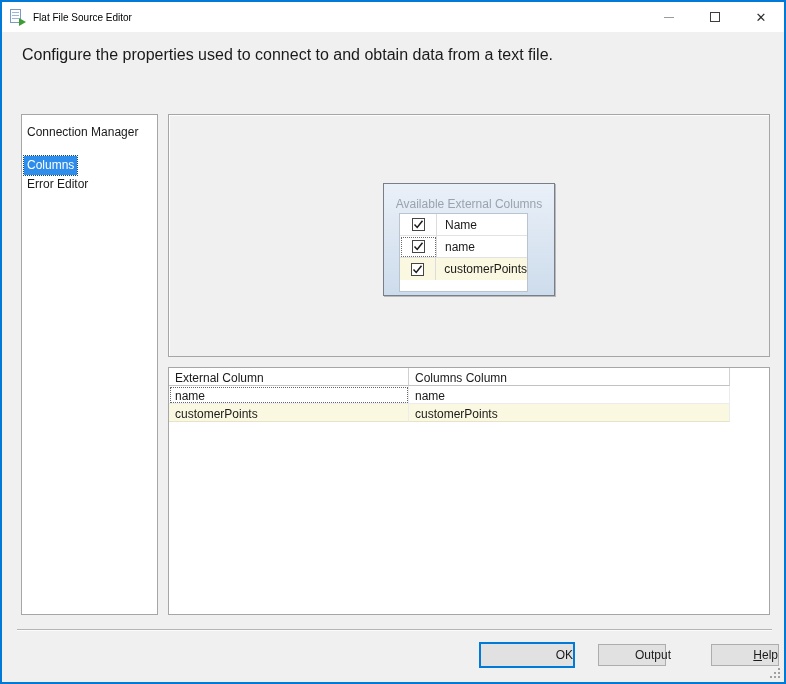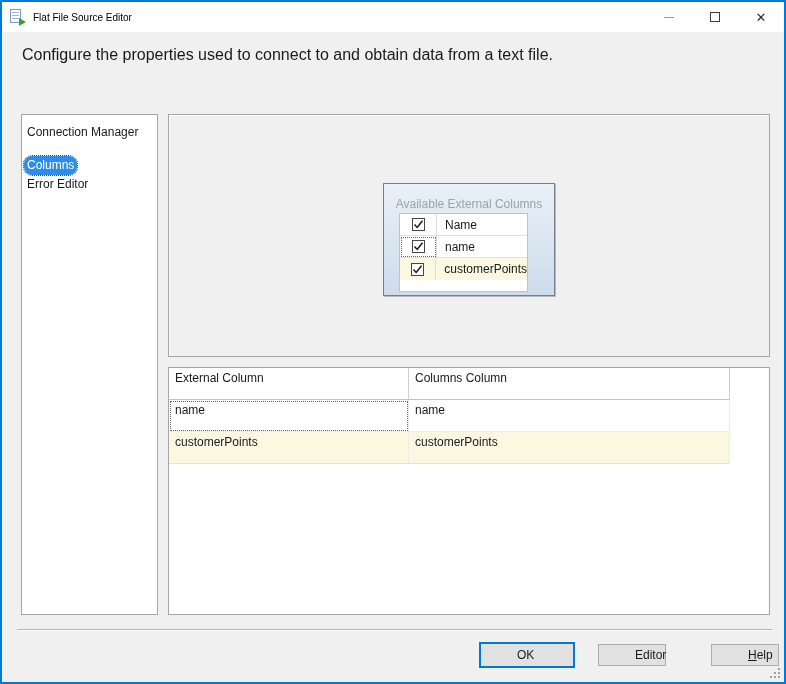--- a/index.html
+++ b/index.html
@@ -16,47 +16,47 @@
   .win-btn { width:46px; height:30px; display:flex; align-items:center; justify-content:center; }
   .min-glyph { width:10px; height:0; border-top:1px solid #9a9a9a; display:block; }
   .max-glyph { width:10px; height:10px; border:1px solid #3e3e3e; display:block; }
   .close-glyph { font-size:13px; color:#2e2e2e; line-height:1; }
   
   .bg { position:absolute; top:30px; left:0; right:0; bottom:0; background:#f0f0f0; }
   .description { position:absolute; left:20px; top:44px; font-size:16px; }
   
   .sidebar { position:absolute; left:19px; top:112px; width:137px; height:501px; background:#fff; border:1px solid #a6a6a6; padding:8px 2px; }
   .side-item { display:block; padding:2px 3px; height:19px; line-height:15px; white-space:nowrap; }
-  .side-item.selected { display:inline-block; height:auto; background:var(--selection); color:#fff; outline:1px dotted #12477c; outline-offset:0;border-radius:8px; }
+  .side-item.selected { display:inline-block; height:auto; background:var(--selection); color:#fff; outline:1px dotted #12477c; outline-offset:0; }
   
   .panel { position:absolute; left:166px; top:112px; width:602px; height:243px; background:#f0f0f0; border:1px solid #a6a6a6; box-shadow:inset 1px 1px 0 #fdfdfd; }
   
   .avail-box { position:absolute; left:381px; top:181px; width:172px; height:113px;
     background:linear-gradient(#eaf0f8, #cddcec); border:1px solid #777f88; box-shadow:1px 1px 0 #b9b9b9; }
   .avail-title { text-align:center; margin-top:13px; color:#9aa3ae; font-size:12px; white-space:nowrap; overflow:hidden; }
   .avail-table { position:absolute; left:15px; top:29px; width:129px; height:79px; background:#fff; border:1px solid #bac4cf; }
   .avail-row { display:flex; height:22px; align-items:center; border-bottom:1px solid #e2e2e2; background:#fff; }
   .avail-row:last-child { border-bottom:none; }
   .avail-row.highlight { background:var(--highlight_row); }
   .cb-cell { width:37px; height:22px; display:flex; align-items:center; justify-content:center; border-right:1px solid #dcdcdc; }
   .cb-cell.focused { outline:1px dotted #6b6b6b; outline-offset:-2px; }
   .checkbox { width:13px; height:13px; background:#fff; border:1px solid #454545; display:flex; align-items:center; justify-content:center; }
   .avail-label { padding-left:8px; }
   
   .grid { position:absolute; left:166px; top:365px; width:602px; height:248px; background:#fff; border:1px solid #a6a6a6; }
-  .g-row { display:flex; height:32px; }
+  .g-row { display:flex; height:18px; }
   .g-head .g-cell { border-bottom:1px solid #c3c3c3; border-right:1px solid #d0d0d0; font-size:12px; }
   .g-cell { padding:3px 6px 0 6px; overflow:hidden; white-space:nowrap; }
   .g-c1 { width:240px; } .g-c2 { width:321px; } .g-fill { flex:1; }
   .g-body .g-cell { border-right:1px solid #ececec; border-bottom:1px solid #ececec; }
   .g-row.highlight .g-c1, .g-row.highlight .g-c2 { background:var(--highlight_row); border-bottom:1px solid #e6e3c8; }
   .g-cell.focused { outline:1px dotted #666; outline-offset:-2px; }
   
   .divider { position:absolute; left:15px; top:627px; width:755px; height:2px; border-top:1px solid #b5b5b5; border-bottom:1px solid #fbfbfb; }
-  .btn { position:absolute; background:#e1e1e1; border:1px solid #adadad; font-size:12px; text-align:left; cursor:default;padding-left:36px; }
+  .btn { position:absolute; background:#e1e1e1; border:1px solid #adadad; font-size:12px; text-align:right; cursor:default;padding-left:36px; }
   .btn-ok { left:477px; top:640px; width:96px; height:26px; border:2px solid var(--accent); line-height:22px; }
   .btn-cancel { left:596px; top:642px; width:68px; height:22px; line-height:20px; }
   .btn-help { left:709px; top:642px; width:68px; height:22px; line-height:20px; }
   .accel { text-decoration:underline; }
   .grip { position:absolute; right:3px; bottom:3px; width:11px; height:11px; }
   
   .page { position:absolute; left:1px; top:0; width:11px; height:14px; background:#fdfdfd; border:1px solid #7a9cc4; }
   .page i { display:block; height:1px; background:#9db8d6; margin:2px 1px 0 1px; }
   .arrow { position:absolute; right:-1px; bottom:-1px; width:0; height:0; border-left:7px solid #3f9c35; border-top:4px solid transparent; border-bottom:4px solid transparent; }
 </style>
@@ -152,21 +152,21 @@
         <span class="g-cell g-c1">customerPoints</span>
         <span class="g-cell g-c2">customerPoints</span>
         <span class="g-fill"></span>
       </div>
     </div>
   </div>
 
   <div class="divider"></div>
 
   <div class="btn btn-ok">OK</div>
-  <div class="btn btn-cancel">Editor</div>
+  <div class="btn btn-cancel">Output</div>
   <div class="btn btn-help"><span class="accel">H</span><span>elp</span></div>
 
   <svg class="grip" viewBox="0 0 11 11">
     <rect x="8" y="0" width="2" height="2" fill="#a0a0a0"></rect>
     <rect x="4" y="4" width="2" height="2" fill="#a0a0a0"></rect>
     <rect x="8" y="4" width="2" height="2" fill="#a0a0a0"></rect>
     <rect x="0" y="8" width="2" height="2" fill="#a0a0a0"></rect>
     <rect x="4" y="8" width="2" height="2" fill="#a0a0a0"></rect>
     <rect x="8" y="8" width="2" height="2" fill="#a0a0a0"></rect>
   </svg>

